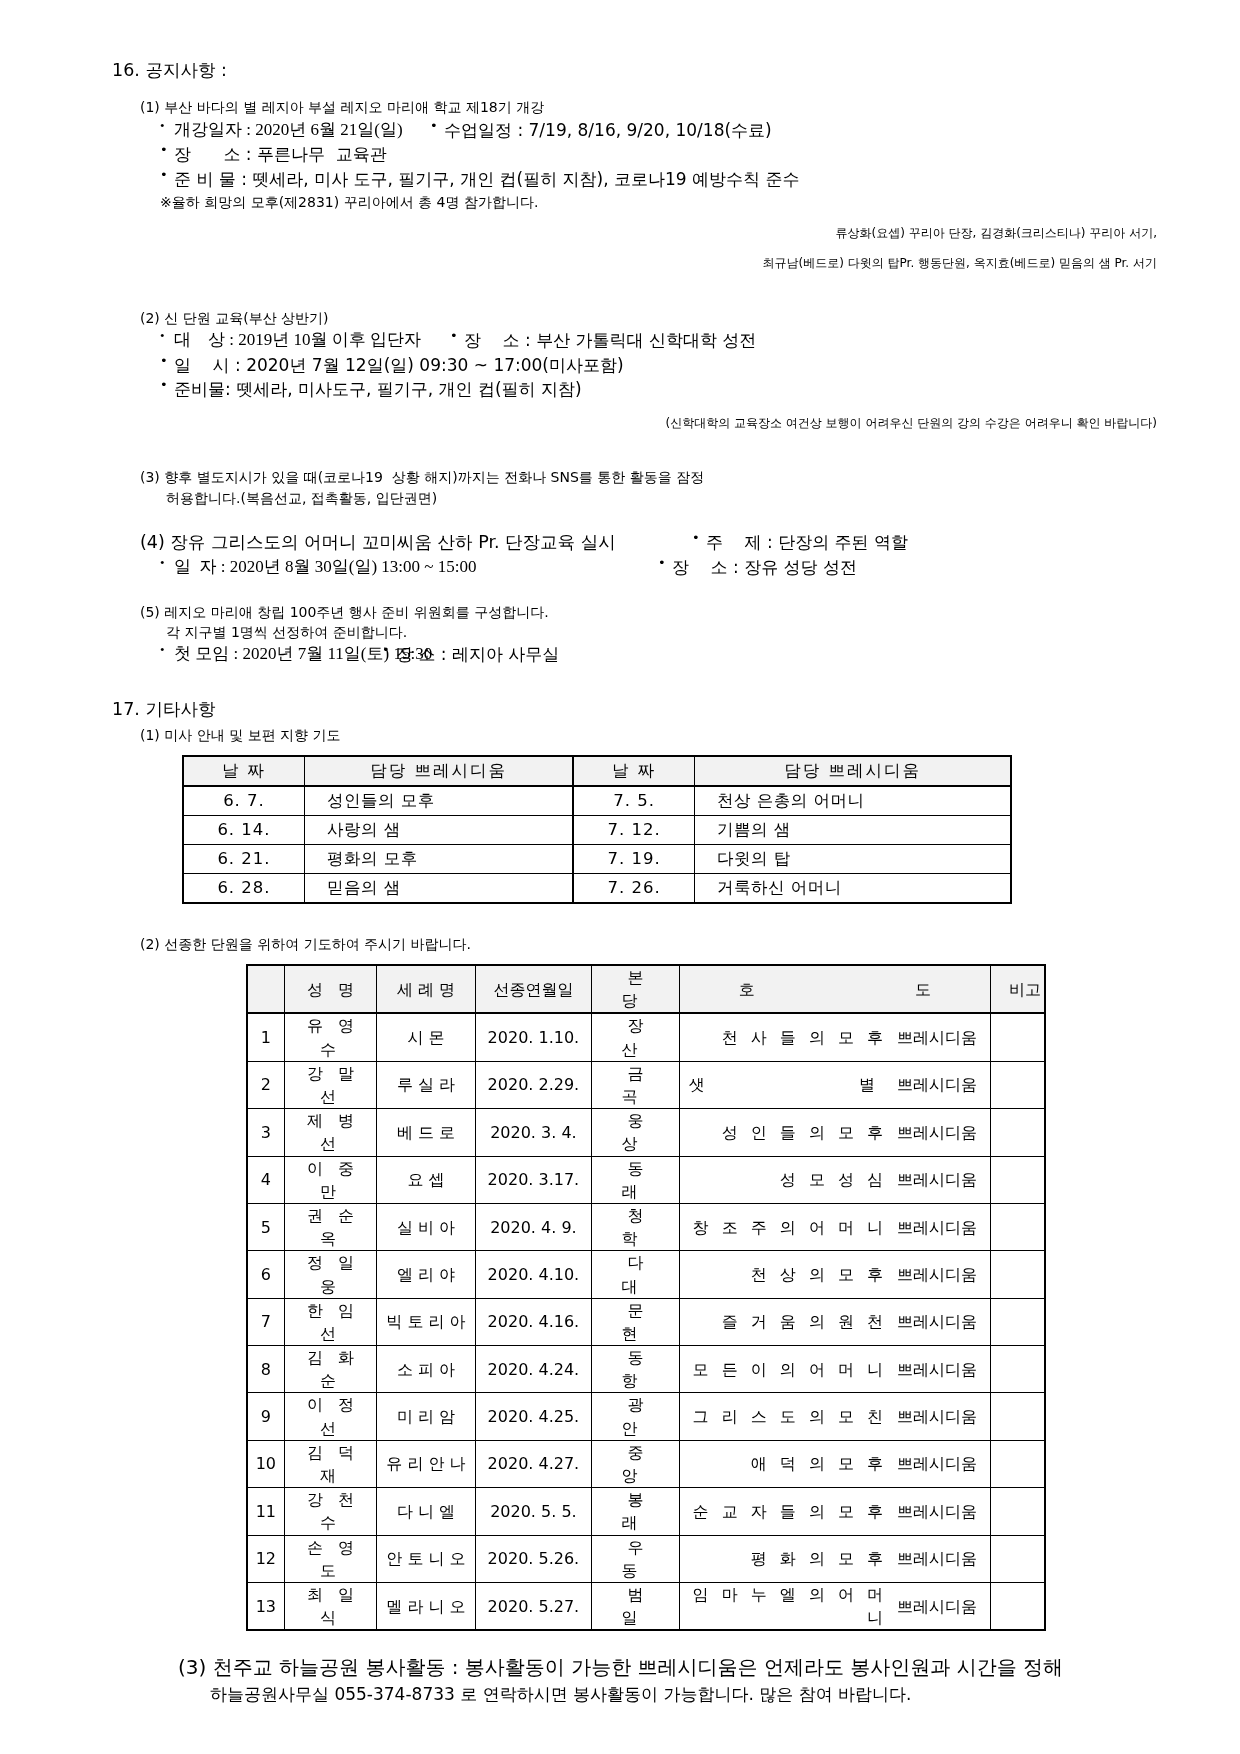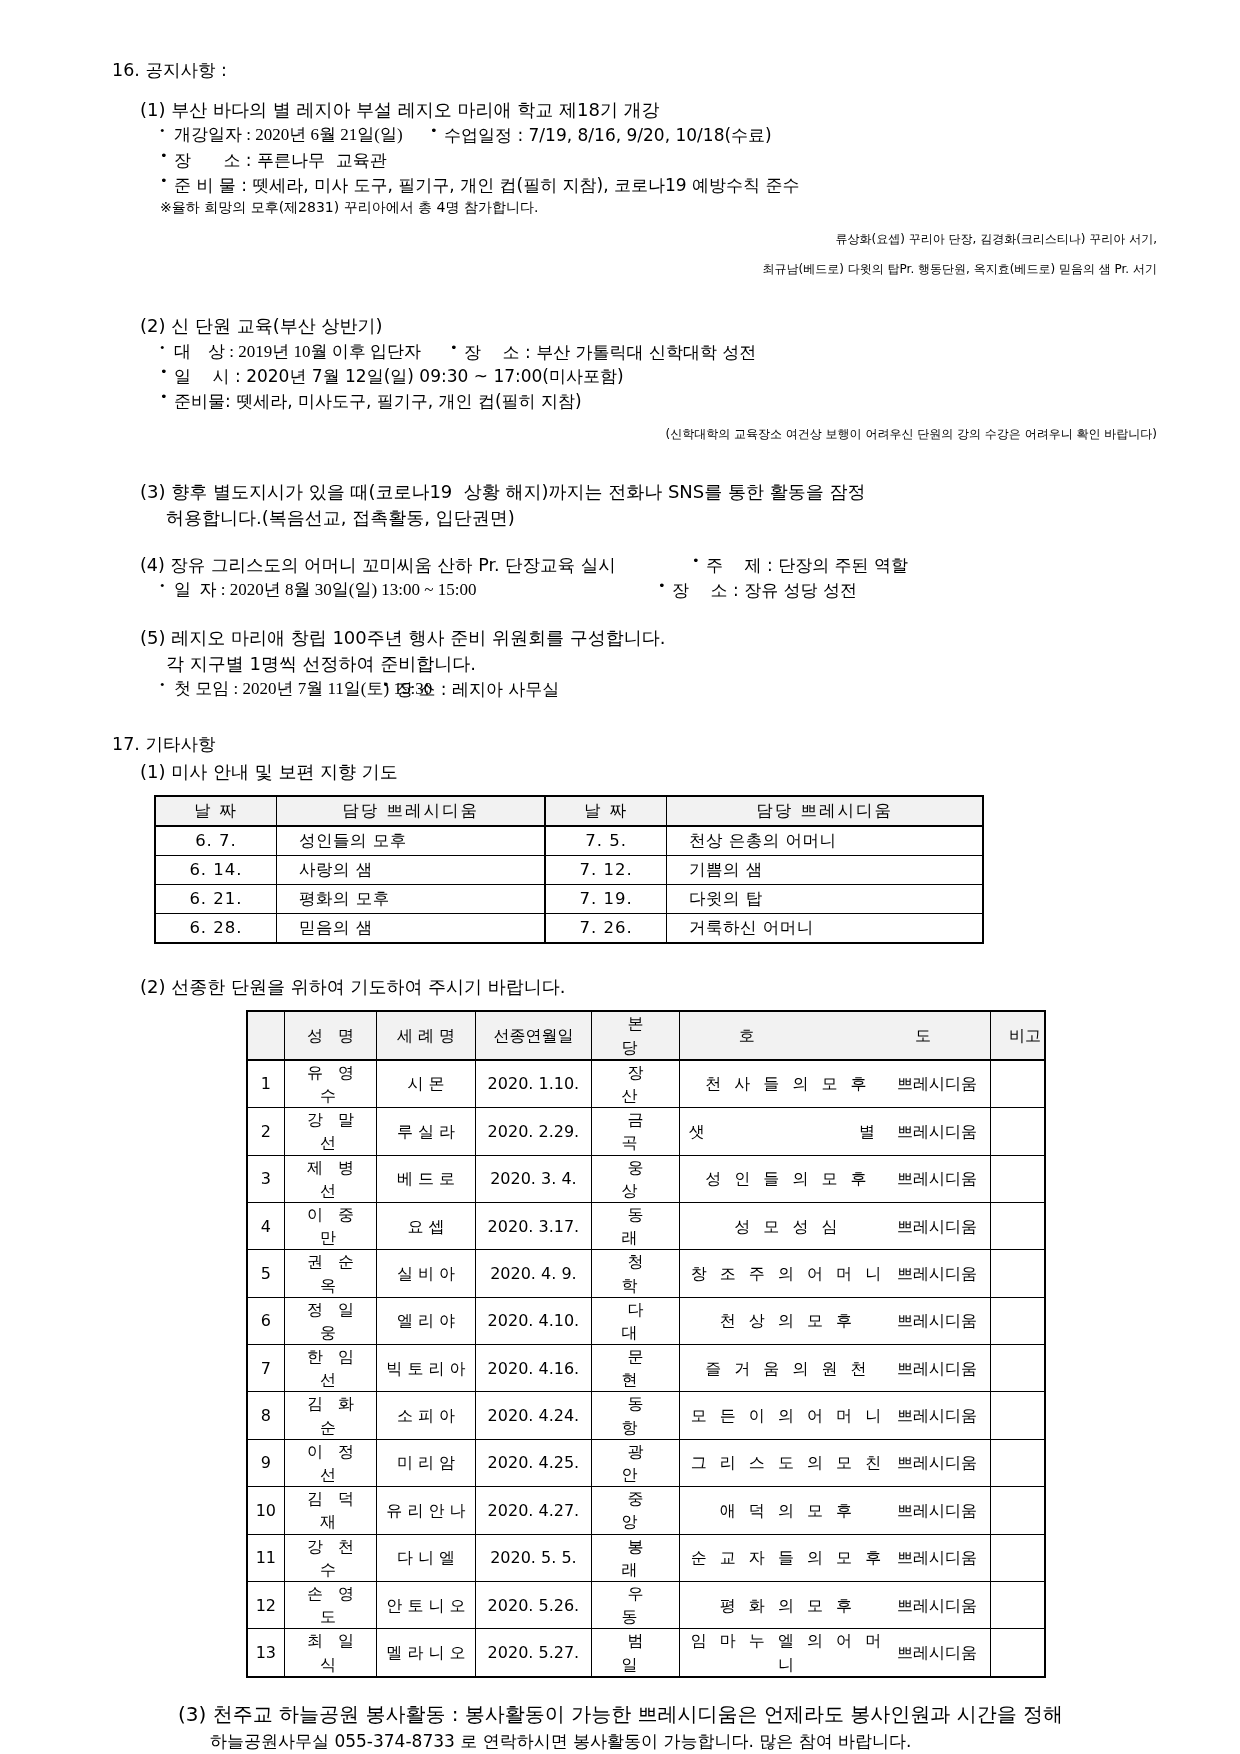--- a/index.html
+++ b/index.html
@@ -27,21 +27,21 @@
   
   .sec-head {
     margin: 0 0 2px 0;
     padding-left: 42px;
     font-size: 17.5px;
     white-space: pre;
   }
   .sub-head {
     margin: 0;
     padding-left: 70px;
-    font-size: 18px;
+    font-size: 14px;
     white-space: pre;
   }
   .bullet-line {
     padding-left: 104px;
     margin: 0;
     position: relative;
     white-space: pre;
     font-size: 17px;
   }
   .bullet-line::before {
@@ -99,21 +99,21 @@
   .gap-sm { height: 12px; }
   .gap-md { height: 22px; }
   .gap-lg { height: 30px; }
 
   
   table {
     border-collapse: collapse;
     font-size: 16.5px;
   }
   .tbl-mass {
-    margin-left: 84px;
+    margin-left: 112px;
     width: 830px;
     border: 2px solid #000;
   }
   .tbl-mass th, .tbl-mass td {
     border: 1px solid #000;
     height: 26px;
     padding: 1px 6px;
     font-weight: normal;
   }
   .tbl-mass thead th {
@@ -161,21 +161,21 @@
   .tbl-dec .c-date { width: 112px; text-align: center; letter-spacing: 0px;}
   .tbl-dec .c-par  { width: 82px;  text-align: center; letter-spacing: 12px; text-indent: 12px;}
   .tbl-dec .c-pres { width: 310px; text-align: center; }
   .tbl-dec .c-rem  { width: 48px; }
   .tbl-dec .pres-inner {
     display: flex;
     align-items: center;
   }
   .tbl-dec .pres-title {
     flex: 1;
-    text-align: center;
+    text-align: right;
     padding-left: 6px;
     letter-spacing: 4px;
   }
   .tbl-dec .pres-kind {
     width: 100px;
     text-align: center;
   }
   .tbl-dec .pres-title.justify {
     display: flex;
     justify-content: space-between;

